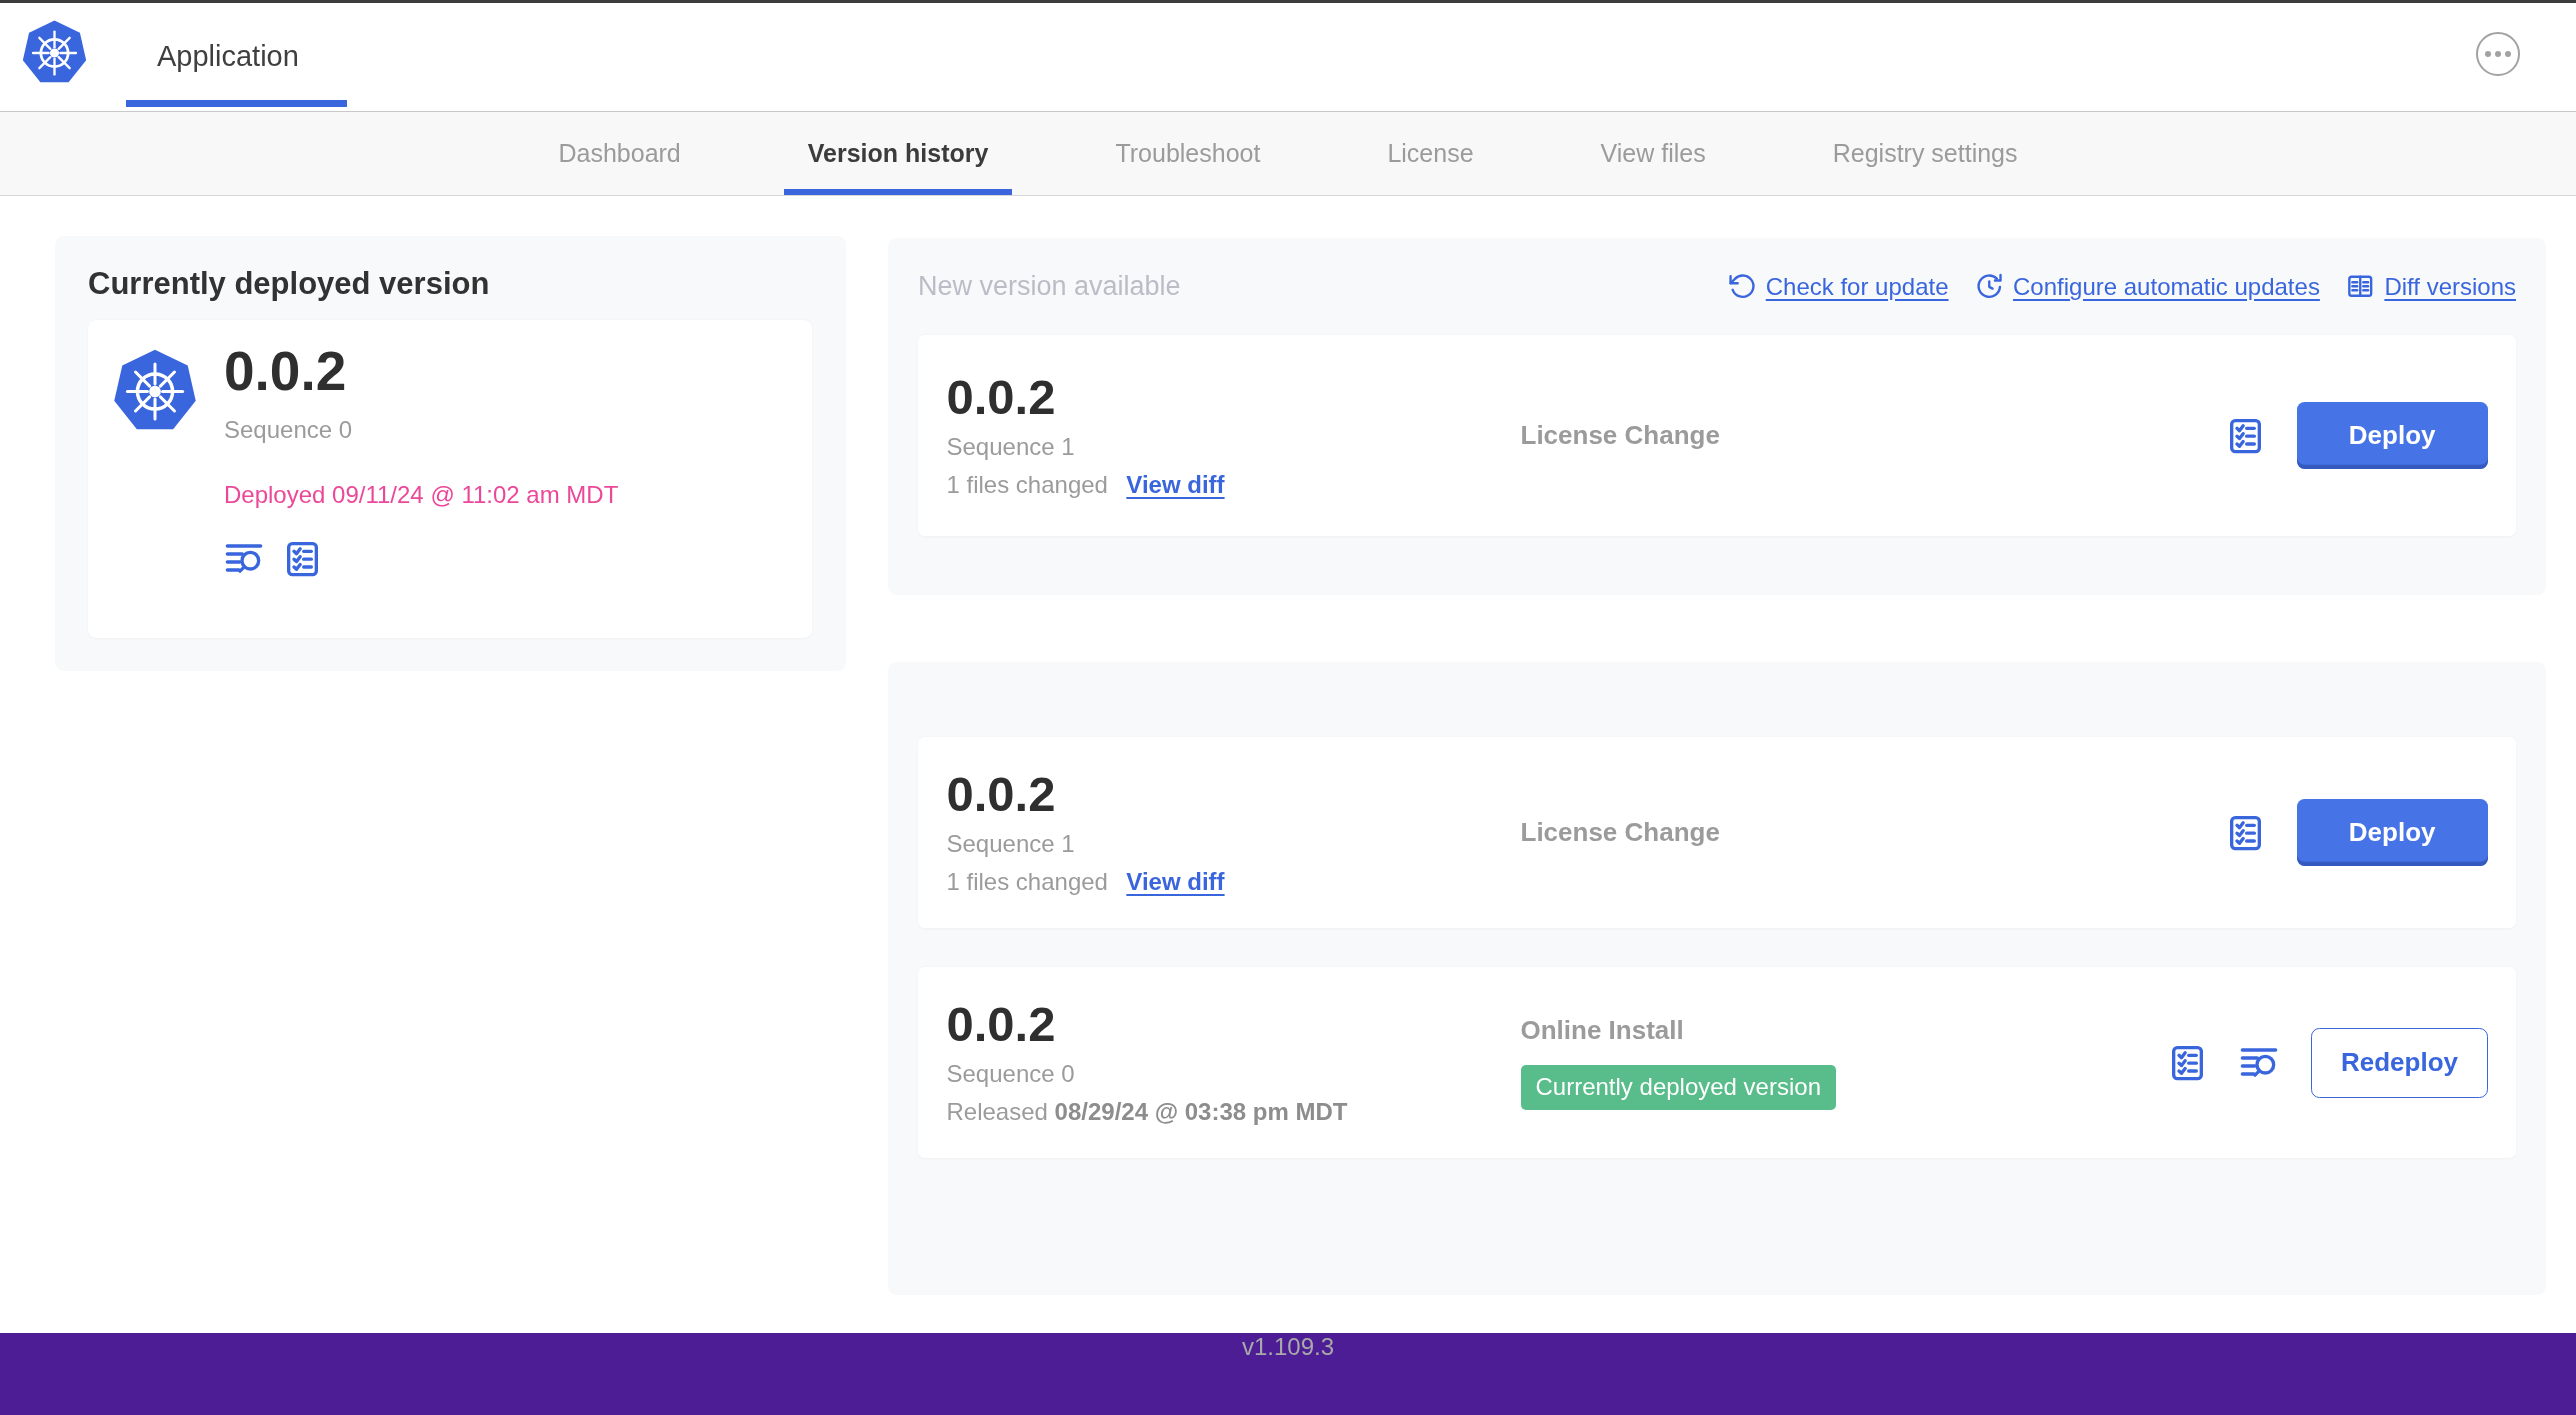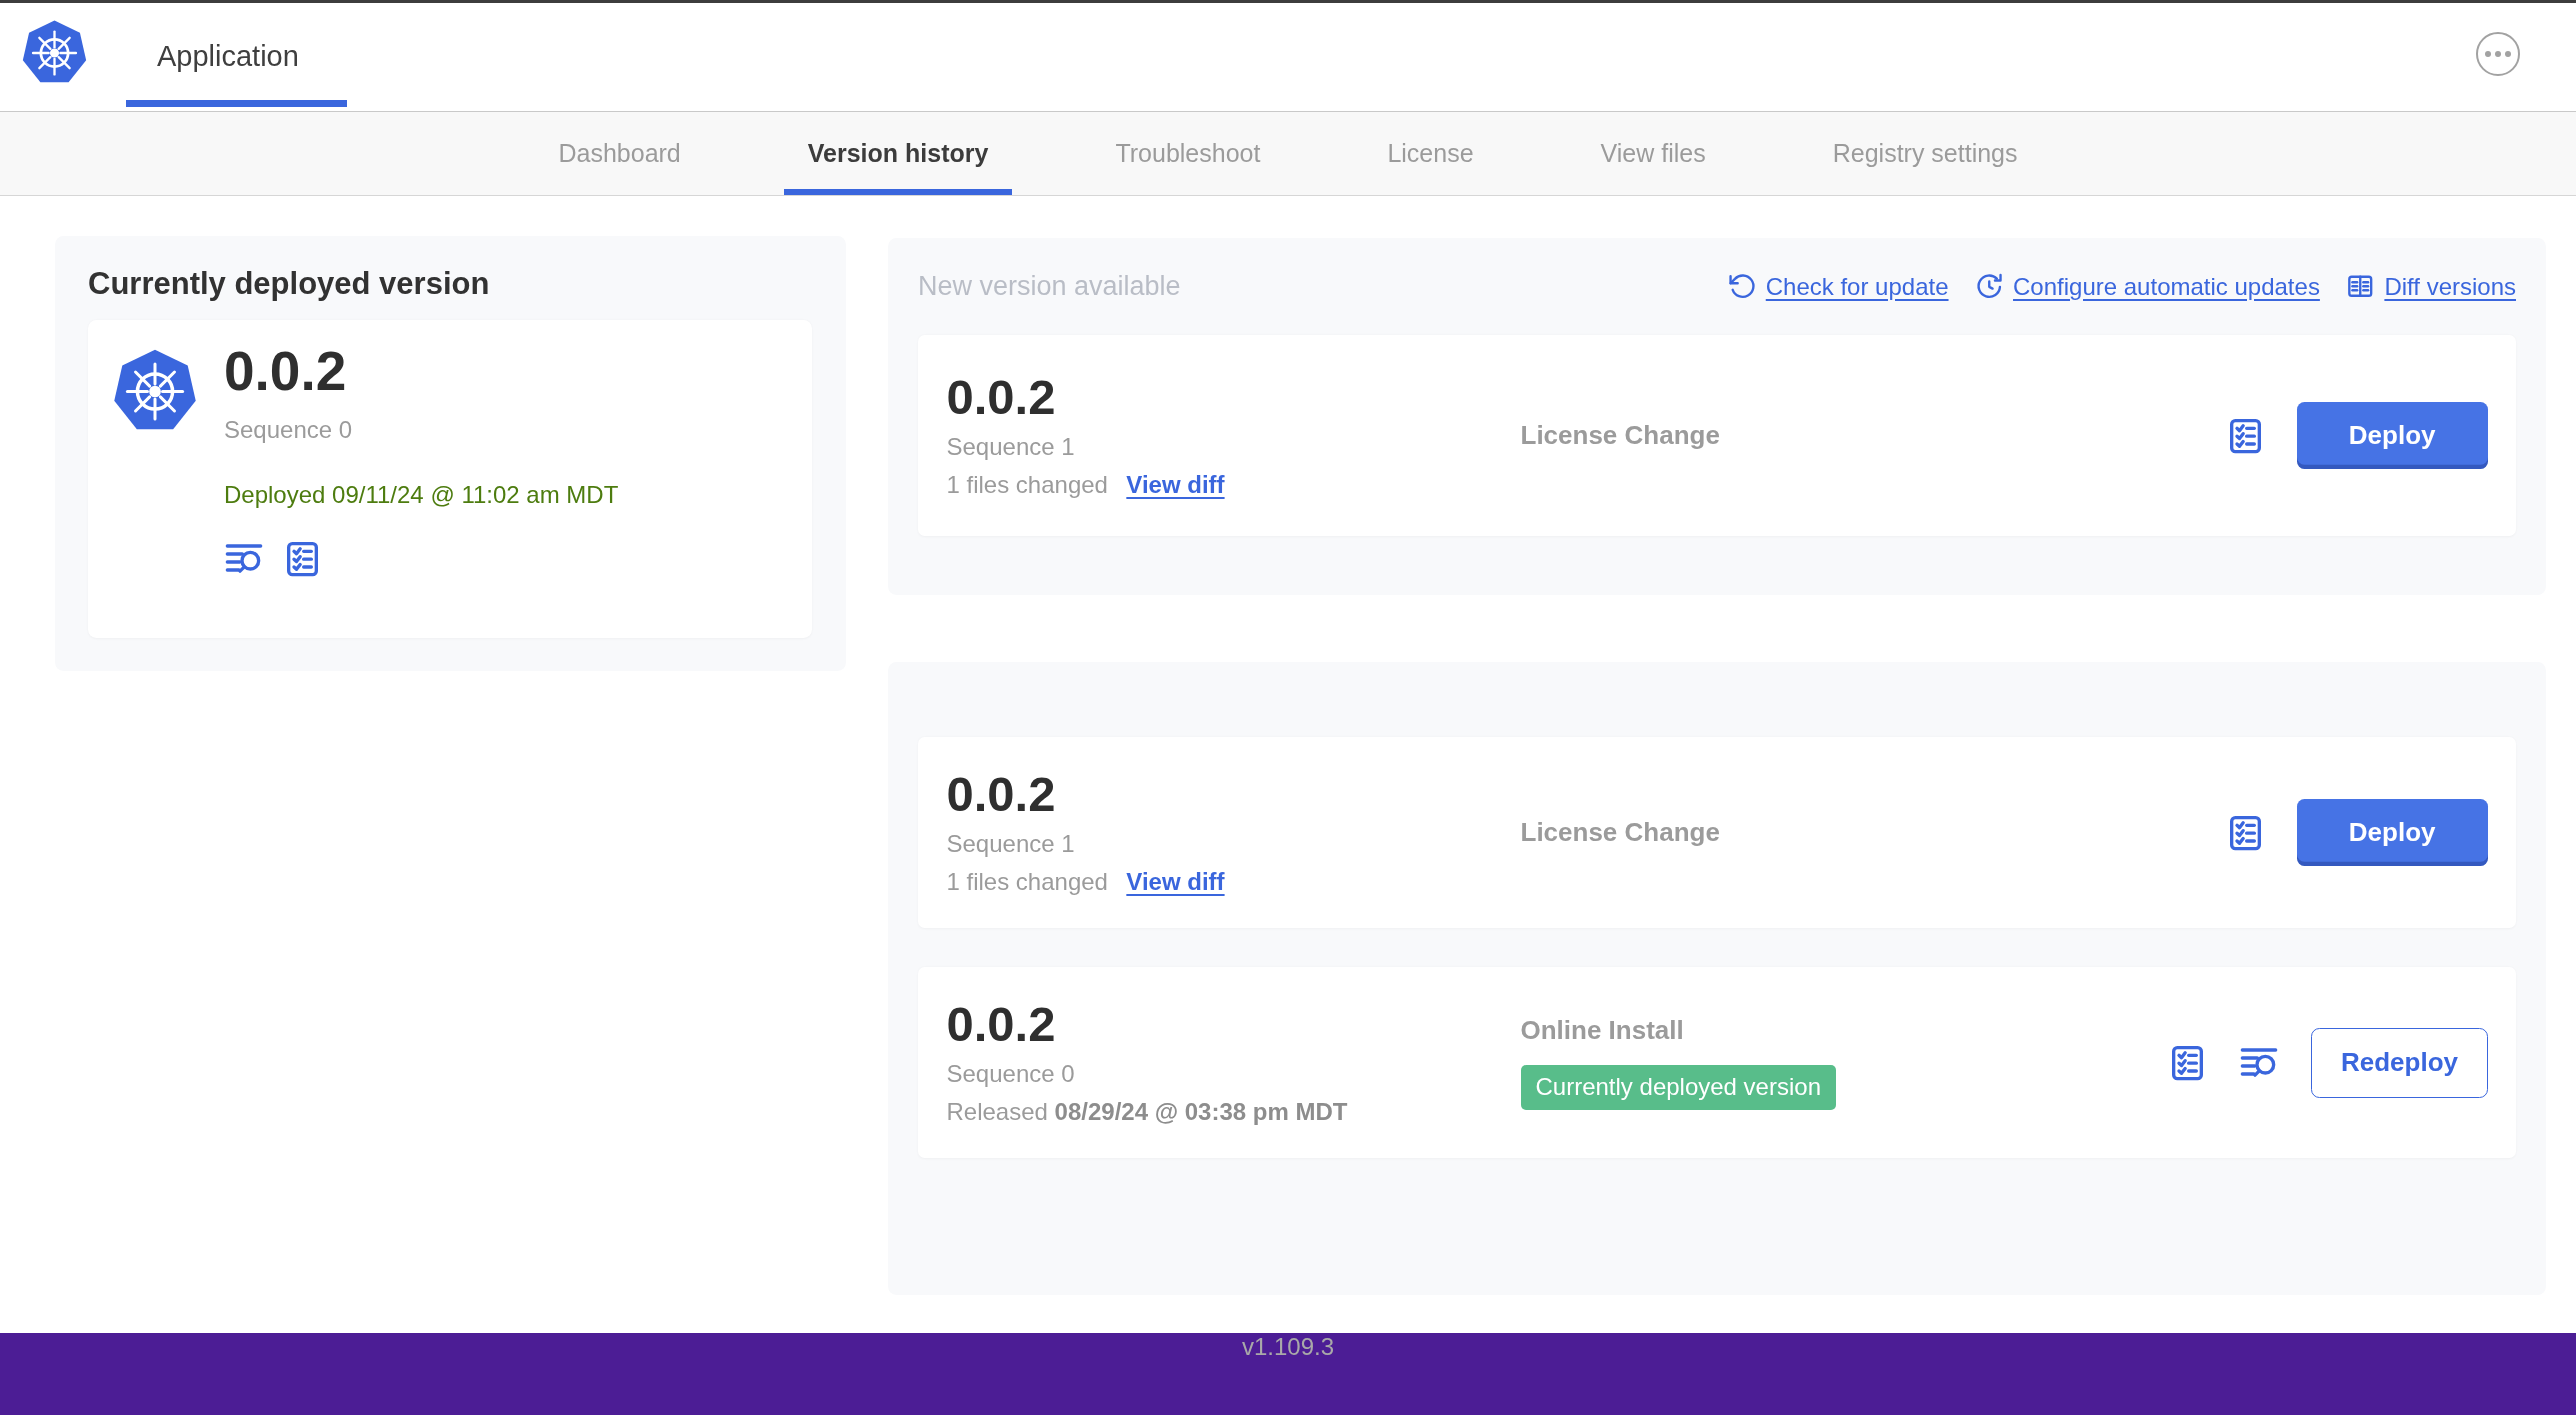--- a/index.html
+++ b/index.html
@@ -33,21 +33,21 @@
   
   .deployed-panel { position:absolute; left:55px; top:236px; width:791px; height:435px;
     background:#f8f9fb; border-radius:8.4px; }
   .deployed-heading { position:absolute; left:33px; top:30px; font-size:31px; font-weight:700; color:#323232; }
   .deployed-card { position:absolute; left:33px; top:84px; width:724px; height:318px; background:#fff;
     border-radius:8.4px; box-shadow:0 0.8px 2.5px rgba(0,0,0,.04); padding:23.4px 25px; display:flex; }
   .deployed-card .card-logo { width:84px; height:87px; flex:0 0 auto; margin-top:5px; }
   .deployed-card .card-body { margin-left:27px; }
   .deployed-version { font-size:55px; font-weight:700; color:#2f2f2f; line-height:1.05; }
   .deployed-seq { margin-top:15px; font-size:24px; color:#9b9b9b; }
-  .deployed-date { margin-top:37px; font-size:24px; color:#4d7c0f; }
+  .deployed-date { margin-top:37px; font-size:24px; color:#ec4899; }
   .deployed-icons { margin-top:30px; display:flex; gap:18.4px; }
 
   .icon { color:#3a66dd; display:inline-flex; }
   .icon svg { width:40px; height:40px; }
   .icon-btn { cursor:pointer; }
   .link-icon svg { width:28.5px; height:28.5px; }
 
   
   .panel { position:absolute; left:888px; background:#f8f9fb; border-radius:8.4px; width:1658px; padding:33px 30px; }
   .newver-panel { top:238px; height:357px; }

